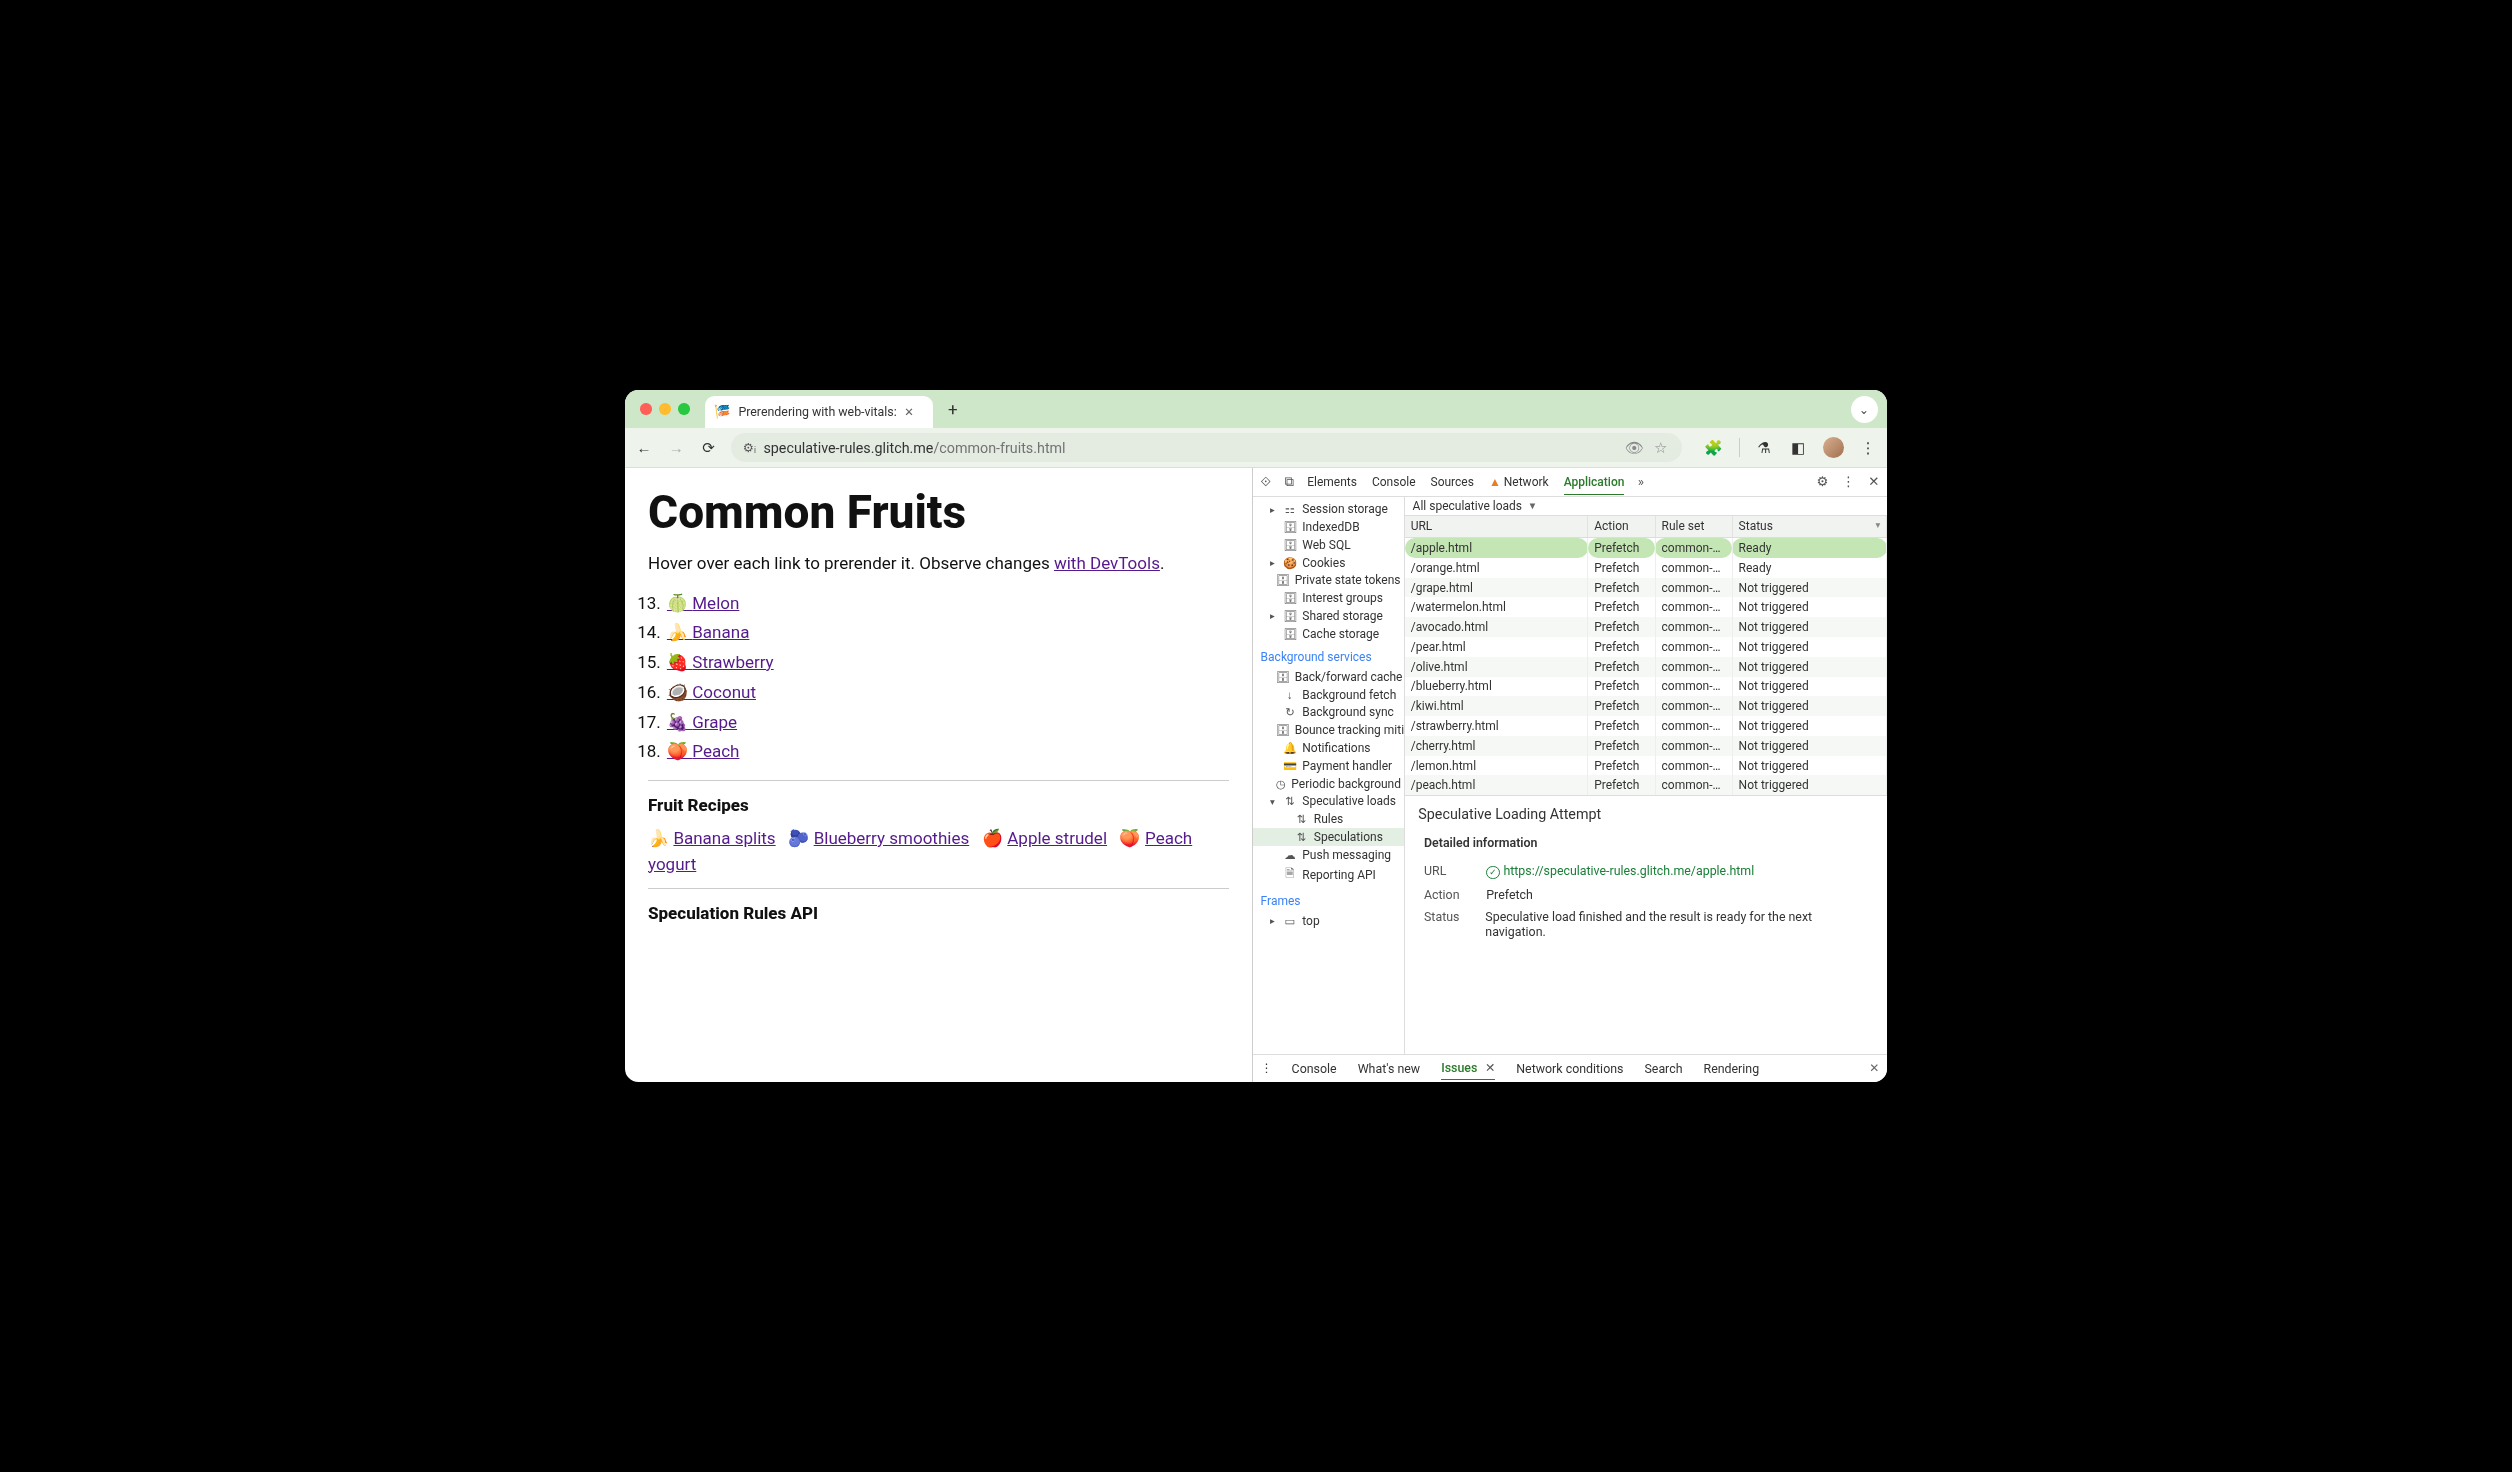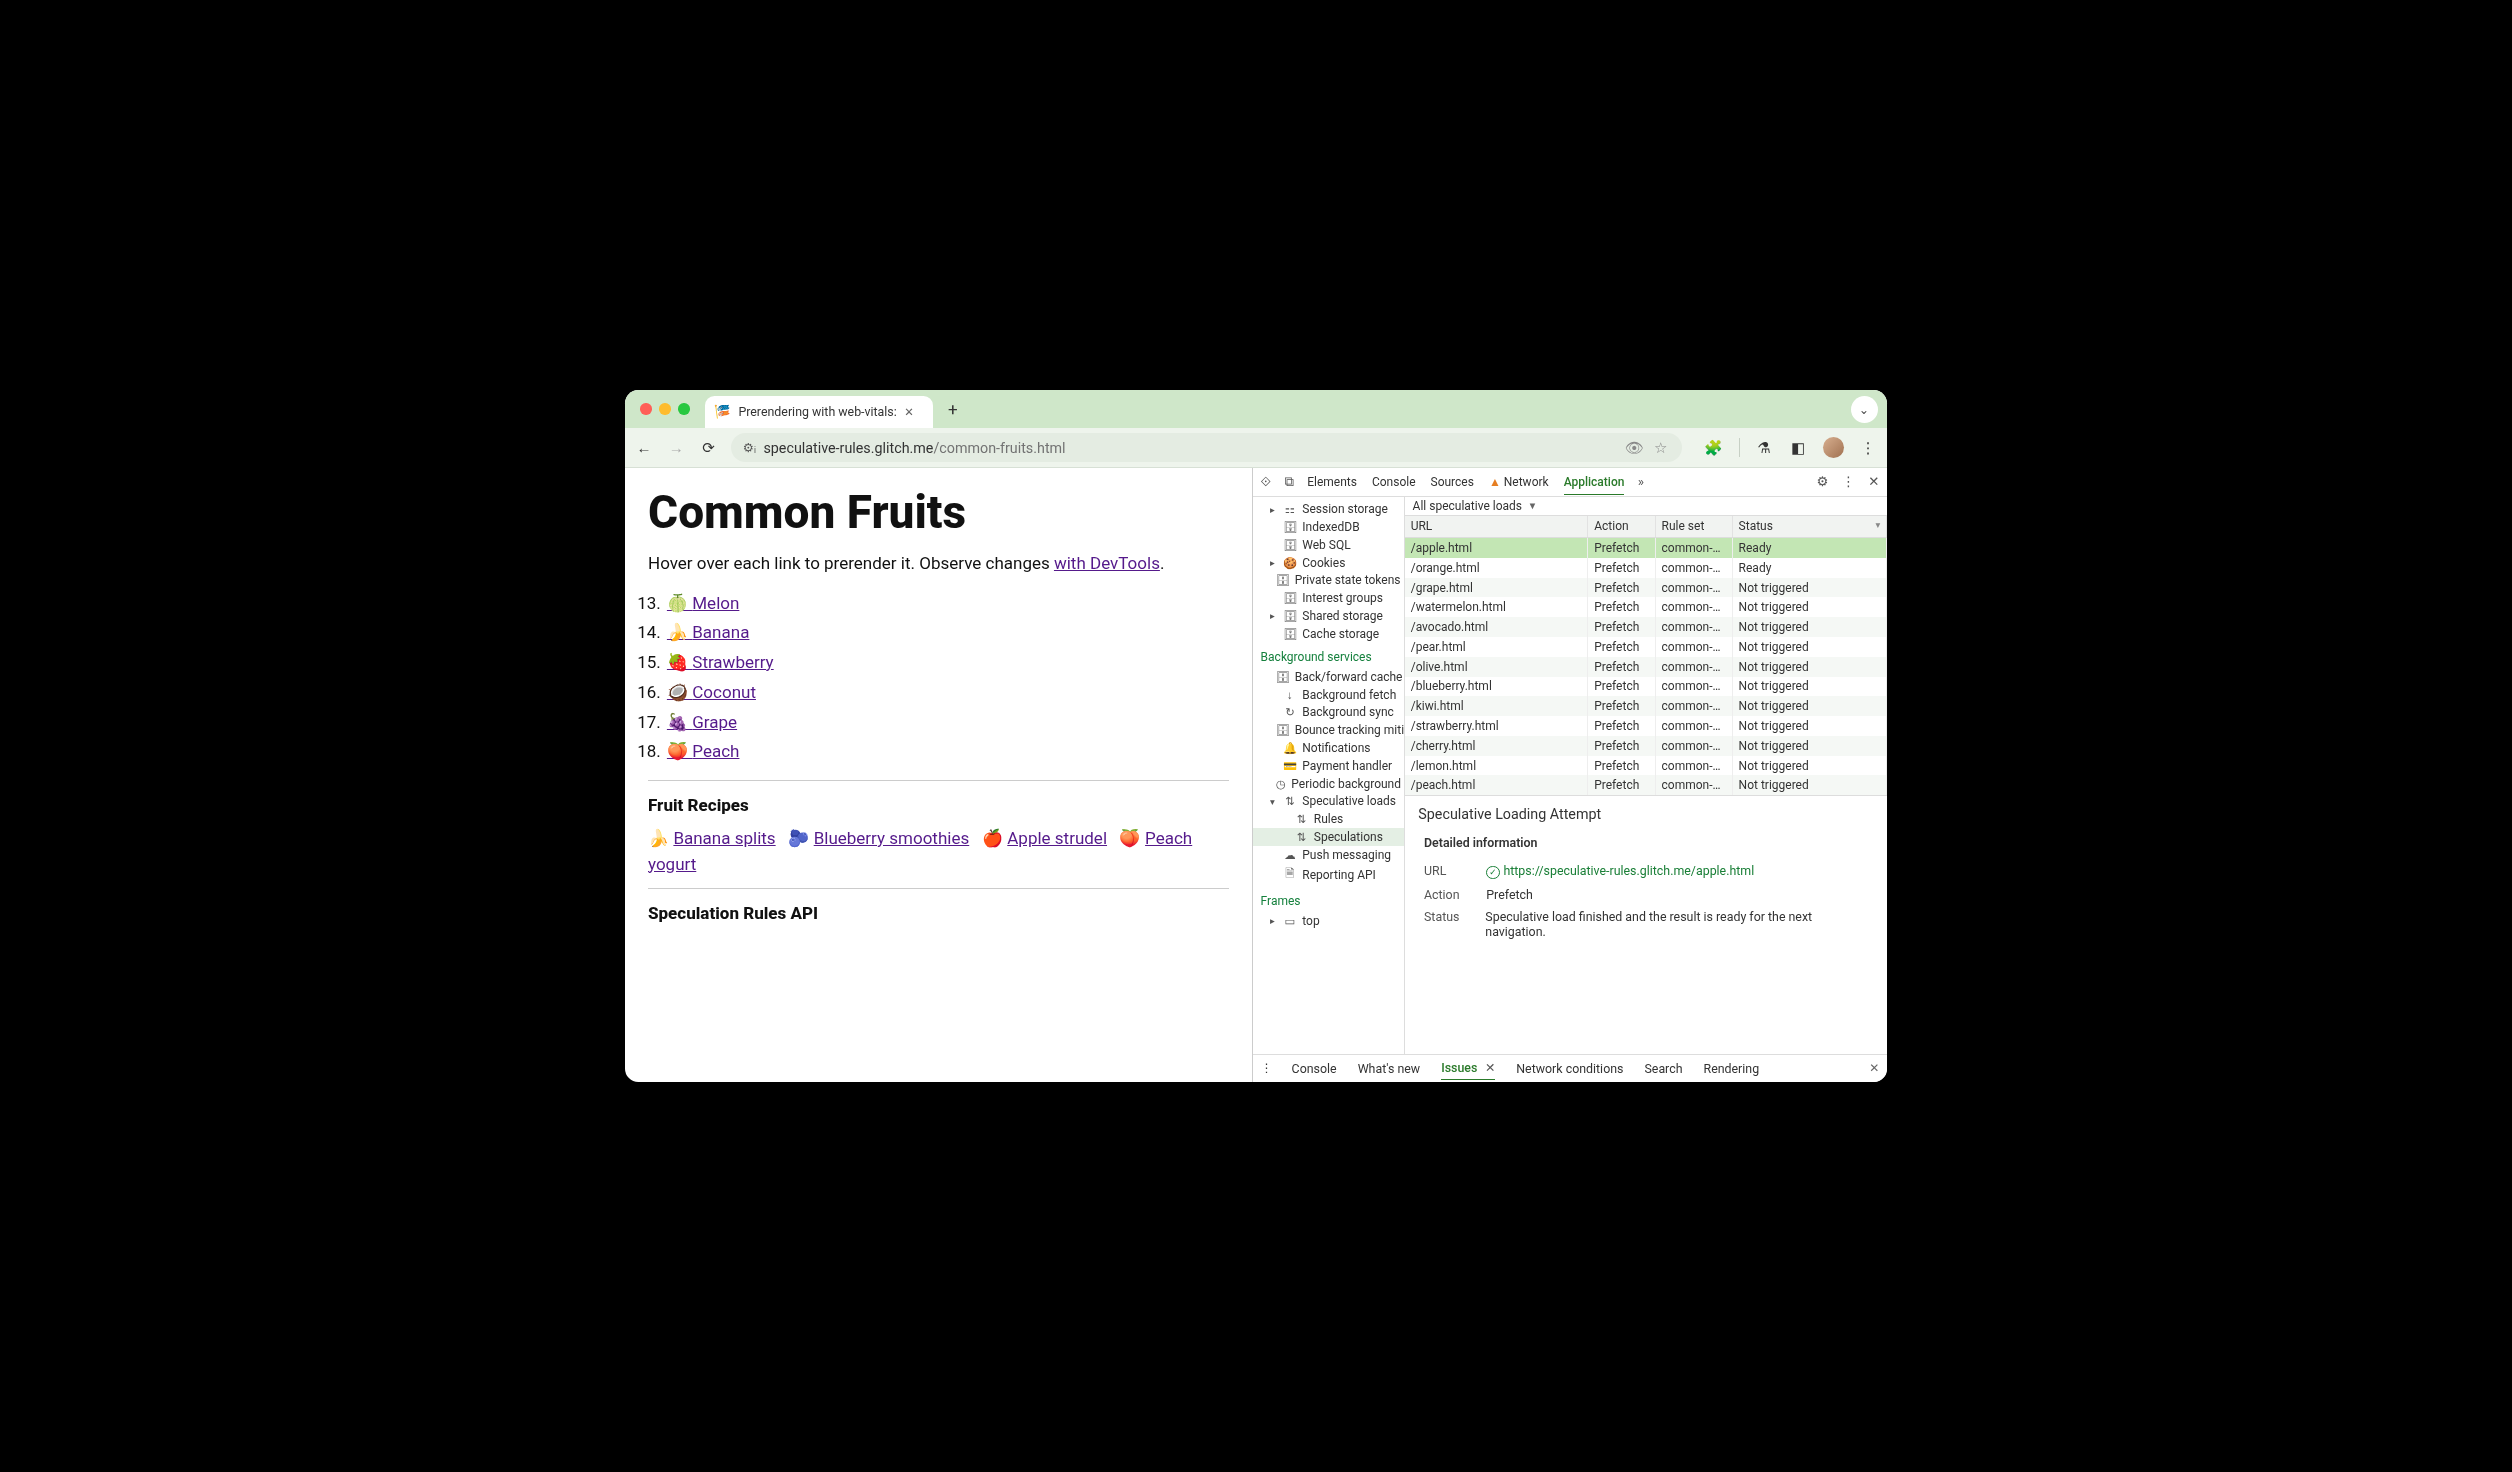--- a/index.html
+++ b/index.html
@@ -129,21 +129,21 @@
   .dt-header .hi { font-size:13.3px; color:#555; }
 
   .dt-body { flex:1; display:flex; min-height:0; }
   .dt-sidebar {
     width:152px;
     border-right:1px solid #ddd;
     overflow:hidden;
     padding:3.8px 0;
     font-size:12px;
   }
-  .dt-sidebar .group-label { padding:7.6px 7.6px 3.8px; color:#15803d; font-weight:400; }
+  .dt-sidebar .group-label { padding:7.6px 7.6px 3.8px; color:#3b82f6; font-weight:400; }
   .dt-sidebar .item {
     display:flex; align-items:center; gap:5.7px;
     padding:1.9px 7.6px 1.9px 17px;
     white-space:nowrap; overflow:hidden; text-overflow:ellipsis;
   }
   .dt-sidebar .item .arrow { color:#555; font-size:9.5px; width:7.6px; display:inline-block; }
   .dt-sidebar .item.sub { padding-left:28.5px; }
   .dt-sidebar .item.selected { background:#e4efe4; }
   .dt-sidebar .ico { width:13.3px; text-align:center; color:#555; font-size:11.4px; }
 
@@ -164,21 +164,21 @@
     padding:3.8px 5.7px;
     position:relative;
   }
   .dt-table td {
     padding:2.9px 5.7px;
     border-right:1px solid #eee;
     white-space:nowrap; overflow:hidden; text-overflow:ellipsis;
   }
   .dt-table tr:nth-child(odd) td { background:#f5f8f5; }
   .dt-table tr:nth-child(even) td { background:#fff; }
-  .dt-table tr.highlight td { background:#c3e6b4 !important; }
+  .dt-table tr.highlight td { background:#c3e6b4 !important;border-radius:10px; }
   .dt-table th .sort { float:right; color:#888; font-size:9.5px; }
 
   .dt-detail { flex:1; padding:9.5px 13.3px; overflow:auto; font-size:12.4px; }
   .dt-detail h3 { font-size:14.3px; font-weight:400; margin-bottom:13.3px; }
   .dt-detail .section-title { font-weight:600; margin:3.8px 0 9.5px 5.7px; }
   .dt-detail .kv { display:flex; gap:13.3px; padding:3.8px 5.7px; }
   .dt-detail .kv .k { width:49px; color:#555; }
   .dt-detail .kv .v.link { color:#1a7f37; }
   .secure-icon {
     display:inline-flex; width:13.3px; height:13.3px; border:1.4px solid #1a7f37;

